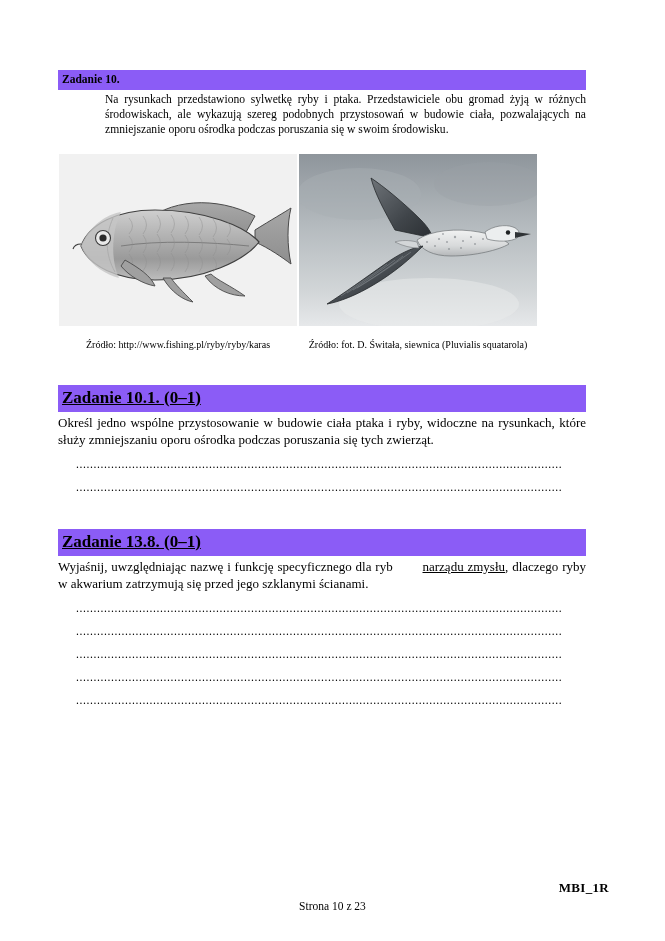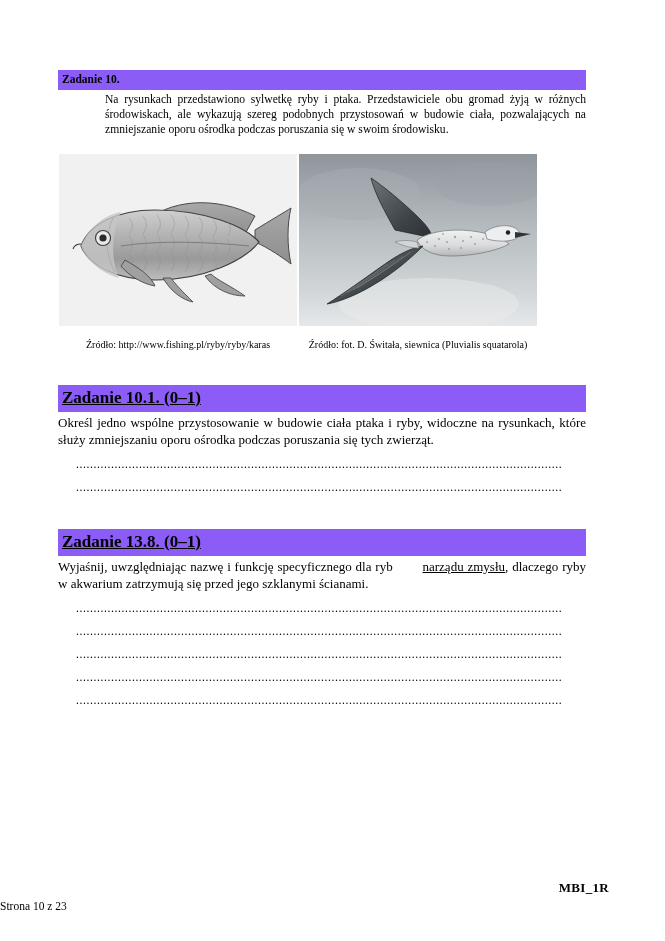--- a/index.html
+++ b/index.html
@@ -112,21 +112,21 @@
     overflow: hidden;
     height: 14px;
   }
   .dots.indent { padding-left: 18px; }
 
   .footer-page {
     position: absolute;
     left: 0;
     top: 900px;
     width: 665px;
-    text-align: left;
+    text-align: center;
     font-size: 11.5px;
   }
   .footer-code {
     position: absolute;
     right: 56px;
     top: 880px;
     font-size: 13px;
     font-weight: bold;
     letter-spacing: 0.3px;
     font-family: Liberation Serif, serif;

